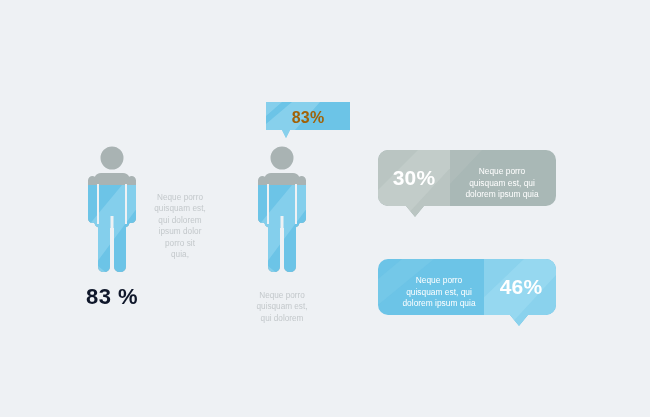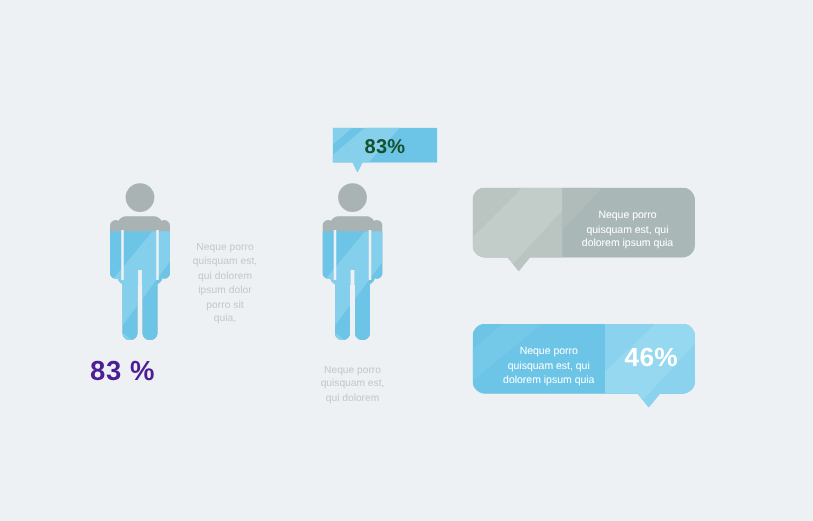--- a/index.html
+++ b/index.html
@@ -35,34 +35,35 @@
   }
   .under-caption {
     position: absolute;
     text-align: center;
     color: #c3c8cb;
     font-size: 8.2px;
     line-height: 11.4px;
   }
   .big-pct {
     position: absolute;
-    color: #4c1d95;
+    color: #0f172a;
     font-size: 22px;
     font-weight: bold;
     letter-spacing: .5px;
+    text-align: center;
   }
 
   
   .bubble-wrap { position: absolute; }
   .bubble-pct {
     position: absolute;
     left: 0; top: 0;
     width: 100%;
     text-align: center;
-    color: #14532d;
+    color: #a16207;
     font-size: 16px;
     font-weight: bold;
     letter-spacing: .2px;
   }
 
   
   .banner-wrap { position: absolute; }
   .banner-pct {
     position: absolute;
     color: #ffffff;
@@ -194,20 +195,21 @@
         <rect x="0" y="0" width="178" height="68" fill="#a9b8b6"></rect>
 
         <g clip-path="url(#g30left)">
           <rect x="0" y="0" width="178" height="68" fill="#bac5c2"></rect>
           <polygon points="0,68 0,40 40,0 76,0 76,14 26,68" fill="#c7d0cd" opacity="0.62"></polygon>
         </g>
 
         <polygon points="72,0 104,0 72,34" fill="#b4c0be" opacity="0.55"></polygon>
       </g>
     </svg>
+    <div class="banner-pct" style="left:0px; top:16px; width:72px;">30%</div>
     <div class="banner-text" style="left:74px; top:16px; width:100px;">
       <div>Neque porro</div>
       <div>quisquam est, qui</div>
       <div>dolorem ipsum quia</div>
     </div>
   </div>
 
   <div class="banner-wrap" style="left:378px; top:259px; width:178px; height:68px;">
     <svg width="178" height="68" viewBox="0 0 178 68">
       <defs>

